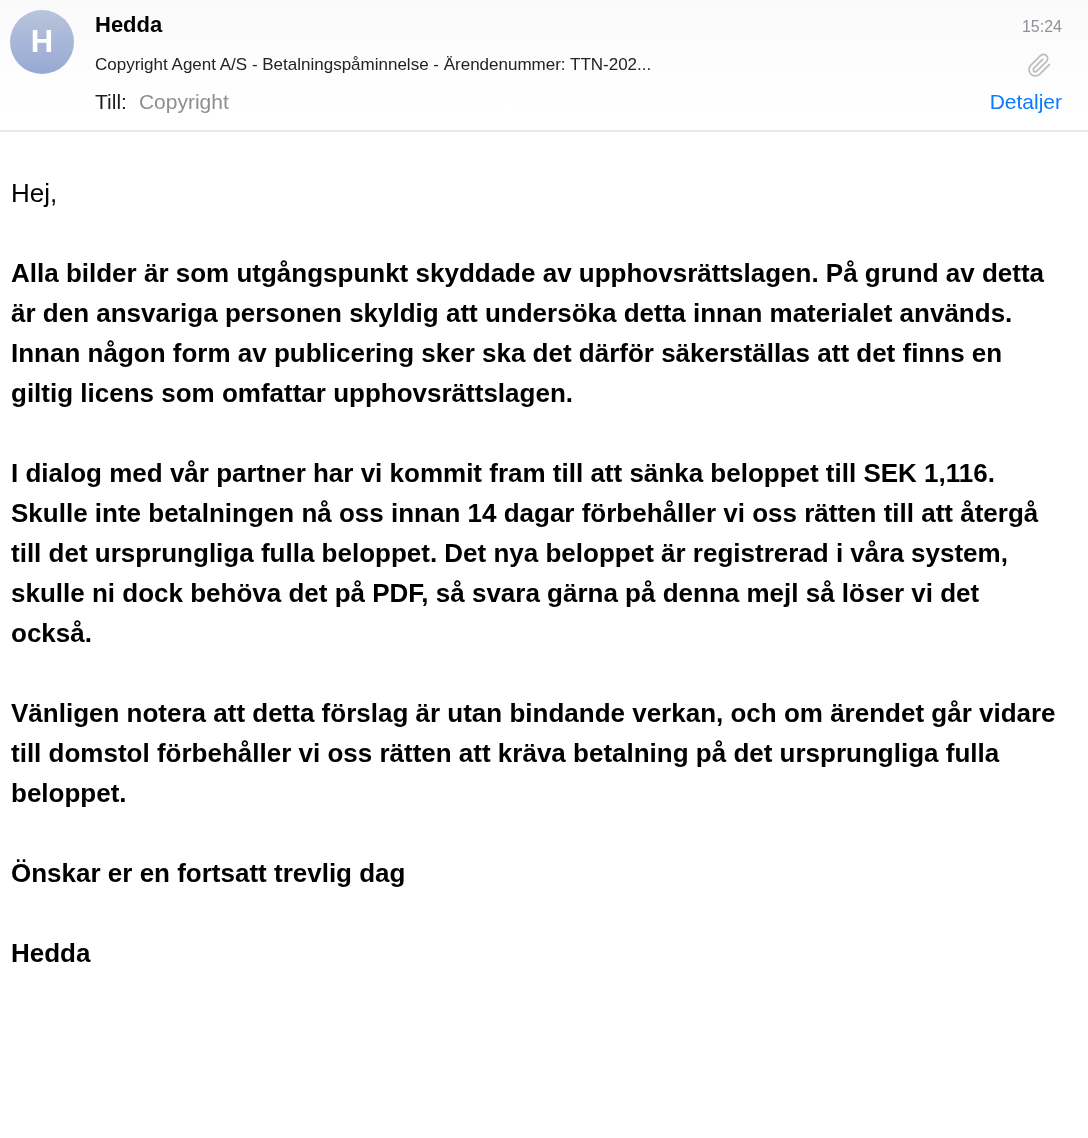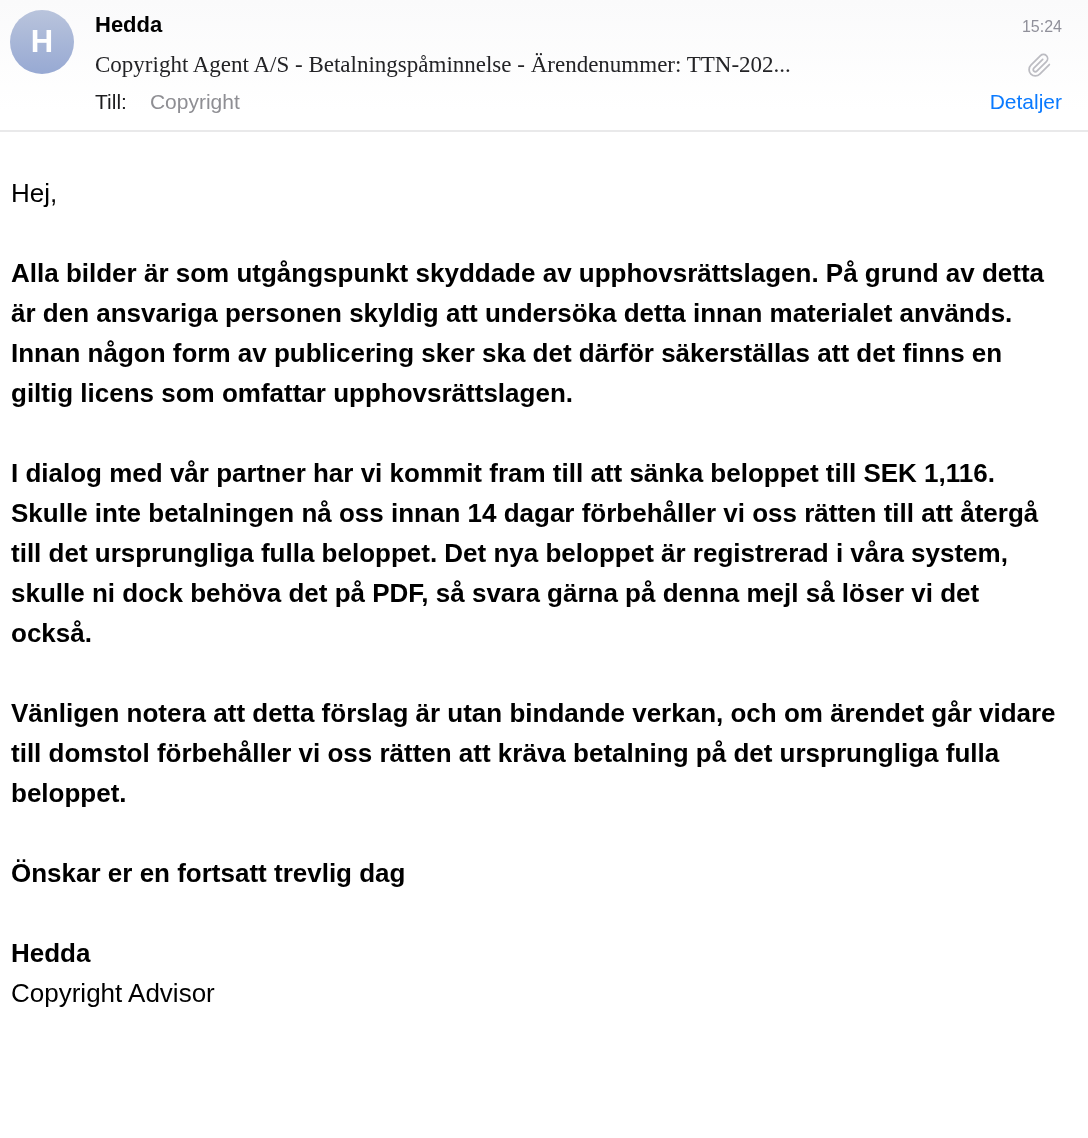--- a/index.html
+++ b/index.html
@@ -64,44 +64,42 @@
     line-height: 26px;
   }
   .msg-time {
     font-size: 16px;
     color: #90909a;
     line-height: 24px;
     flex: 0 0 auto;
     margin-left: 31px;
   }
   .subject-line {
-    font-size: 23px;
+    font-size: 17px;
     color: #232326;
     line-height: 26px;
     white-space: nowrap;
     overflow: hidden;
     flex: 1 1 auto;
     min-width: 0;
-    font-family: Liberation Serif, serif;
   }
   .attachment {
     flex: 0 0 auto;
     margin-left: 16px;
     margin-right: 10px;
     color: #bcbcc2;
     display: flex;
     align-items: center;
   }
   .attachment svg { display: block; }
   .to-group {
     display: flex;
     align-items: center;
     font-size: 21px;
     line-height: 25px;
-    gap: 11px;
   }
   .to-label { color: #1d1d1f; }
   .recipient {
     color: #8e8e93;
     margin-left: 12px;
     cursor: default;
   }
   .details-link {
     font-size: 21px;
     line-height: 25px;
@@ -162,17 +160,16 @@
   </div>
 
   <div class="msg-body">
     <p>Hej,</p>
     <p>Alla bilder är som utgångspunkt skyddade av upphovsrättslagen. På grund av detta är den ansvariga personen skyldig att undersöka detta innan materialet används. Innan någon form av publicering sker ska det därför säkerställas att det finns en giltig licens som omfattar upphovsrättslagen.</p>
     <p>I dialog med vår partner har vi kommit fram till att sänka beloppet till SEK 1,116. Skulle inte betalningen nå oss innan 14 dagar förbehåller vi oss rätten till att återgå till det ursprungliga fulla beloppet. Det nya beloppet är registrerad i våra system, skulle ni dock behöva det på PDF, så svara gärna på denna mejl så löser vi det också.</p>
     <p>Vänligen notera att detta förslag är utan bindande verkan, och om ärendet går vidare till domstol förbehåller vi oss rätten att kräva betalning på det ursprungliga fulla beloppet.</p>
     <p>Önskar er en fortsatt trevlig dag</p>
     <div class="signature">
       <div class="sig-name">Hedda</div>
-      <div class="sig-title">Copyright Advisor</div>
     </div>
   </div>
 
 </div>
 
 </body></html>

